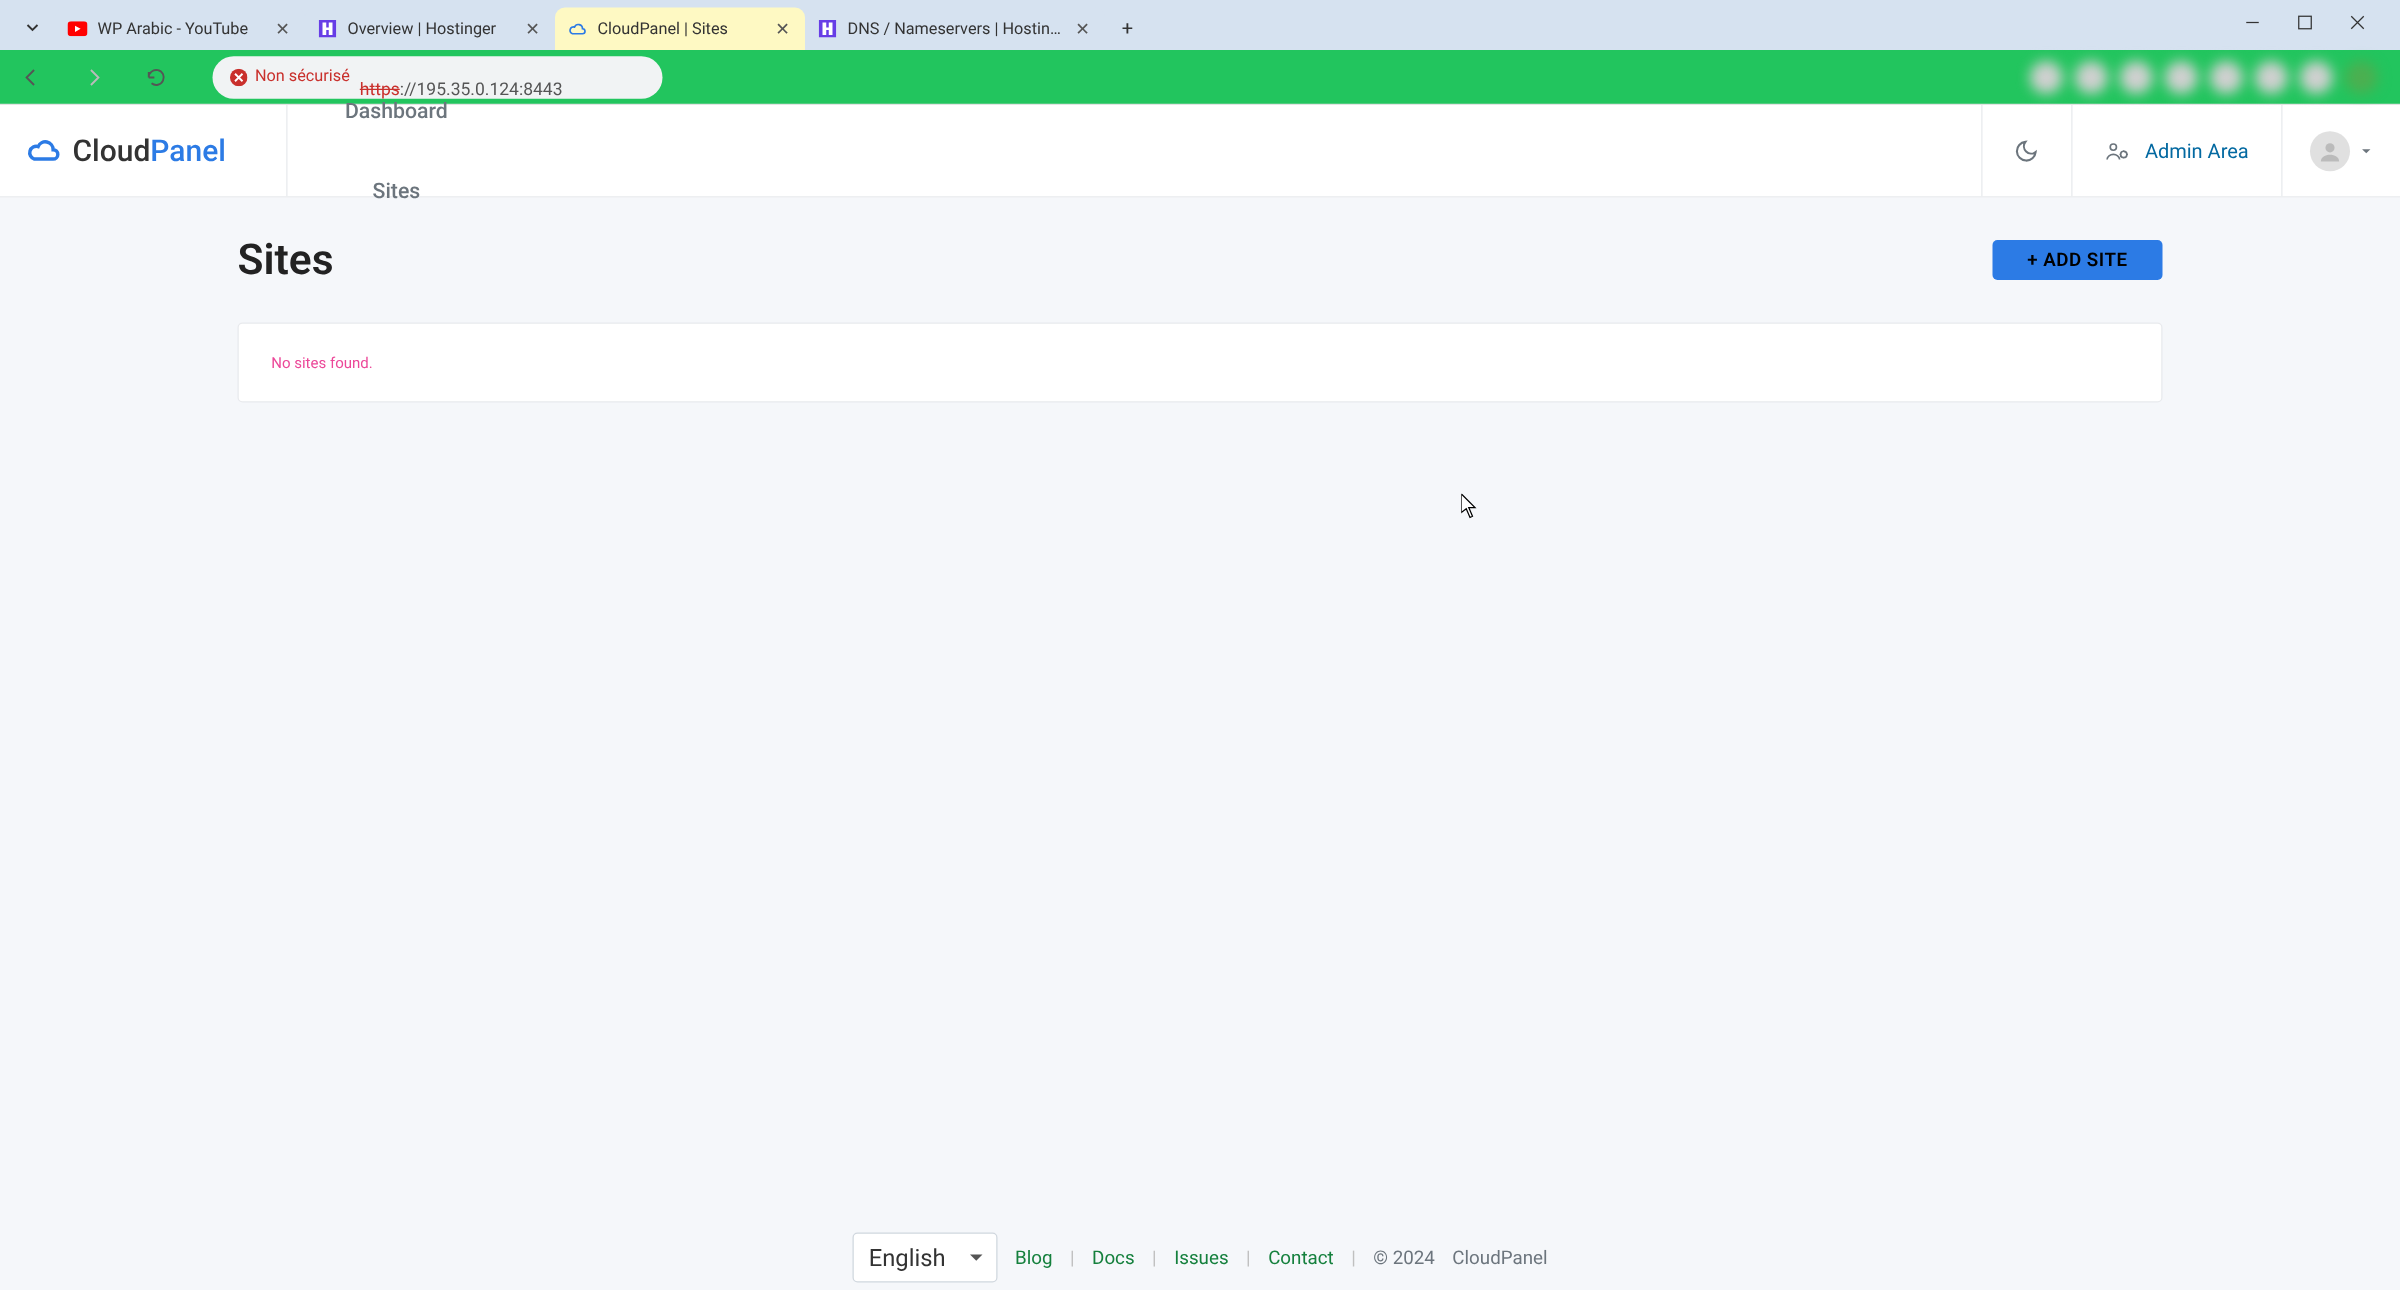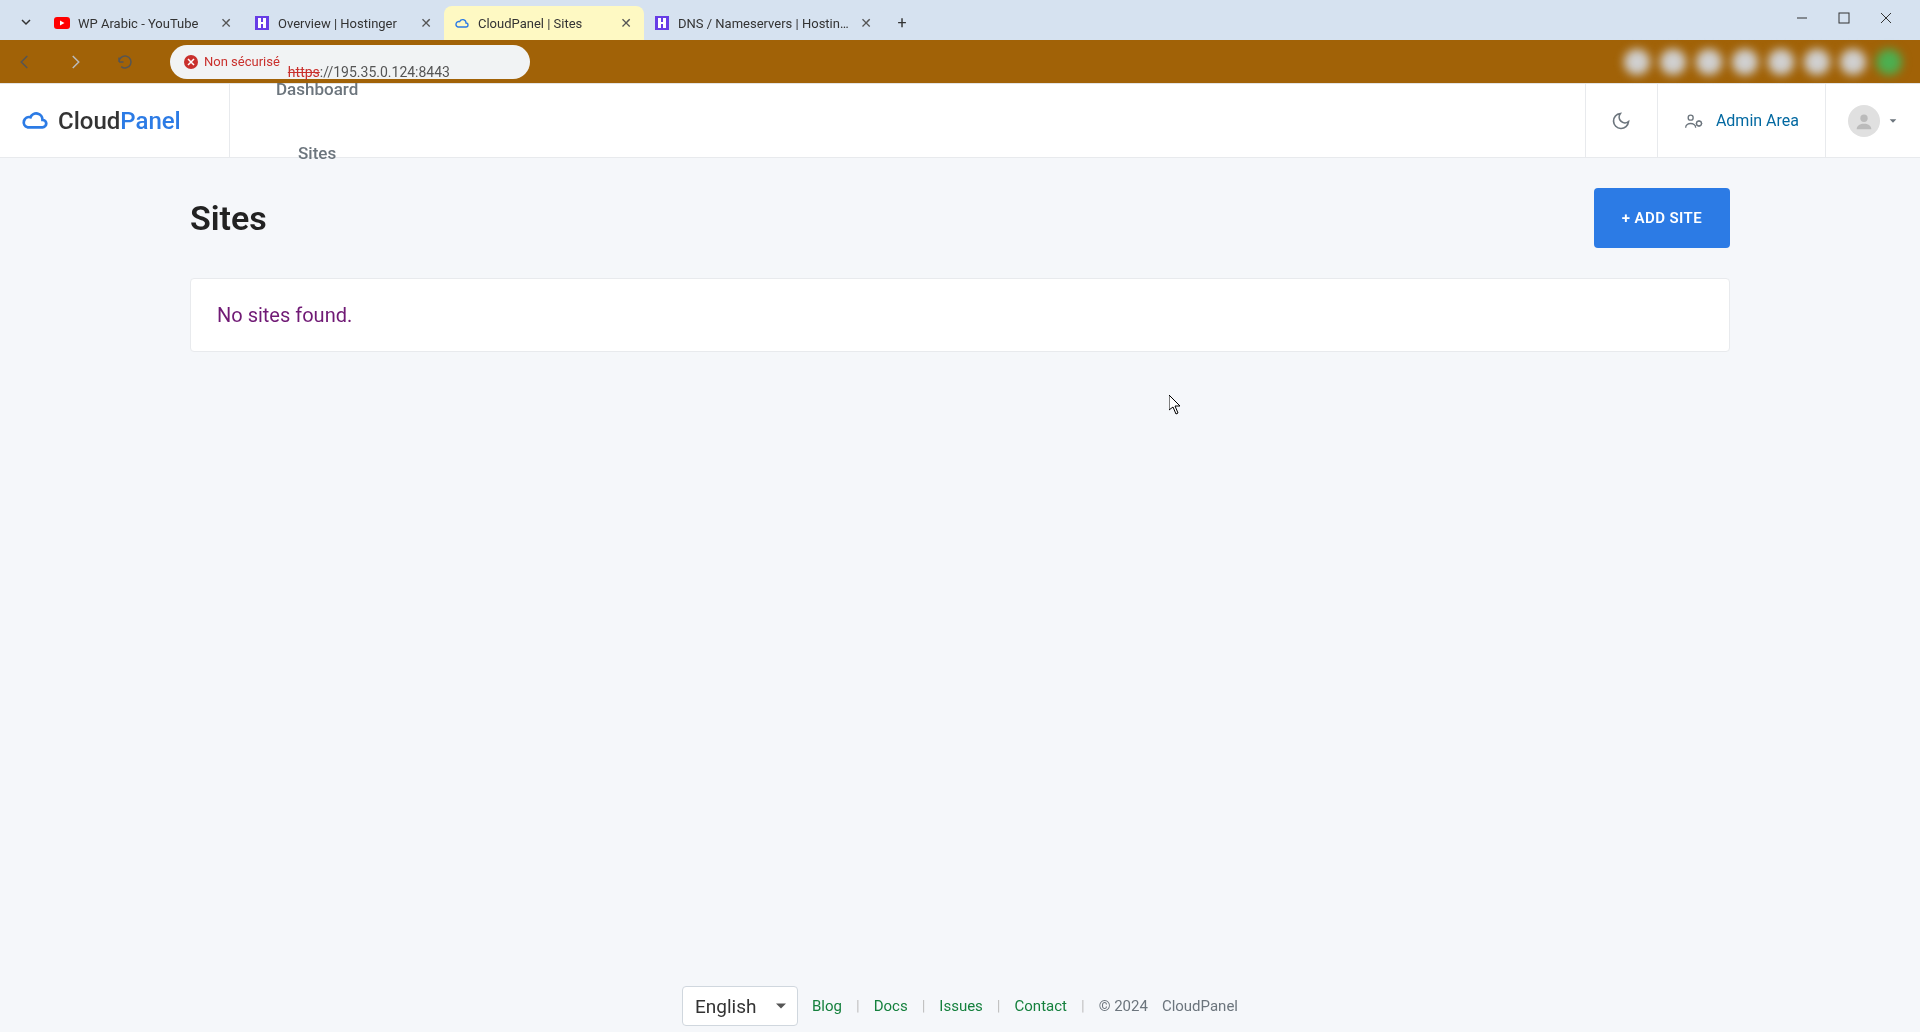--- a/index.html
+++ b/index.html
@@ -92,21 +92,21 @@
     }
     .win-ctrl {
       width: 28px;
       height: 28px;
       display: flex;
       align-items: center;
       justify-content: center;
     }
     .addr-bar {
       height: 44px;
-      background: #a16207;
+      background: #22c55e;
       border-bottom: 1px solid #e3e3e3;
       display: flex;
       align-items: center;
       padding: 0 8px;
       gap: 16px;
     }
     .nav-btn {
       width: 34px;
       height: 34px;
       display: flex;
@@ -239,39 +239,39 @@
       justify-content: space-between;
       margin-bottom: 30px;
     }
     .page-title {
       font-size: 34px;
       font-weight: 600;
       color: #222;
     }
     .add-btn {
       background: #2c7be5;
-      color: #ffffff;
+      color: #000000;
       border: none;
-      height: 60px;
+      height: 32px;
       padding: 0 28px;
       font-size: 15px;
       font-weight: 600;
       letter-spacing: .4px;
       border-radius: 4px;
       cursor: pointer;
     }
     .card {
       background: #fff;
       border: 1px solid #e8eaed;
       border-radius: 4px;
       padding: 24px 26px;
     }
     .empty-msg {
-      font-size: 20px;
-      color: #701a75;
+      font-size: 12px;
+      color: #ec4899;
     }
 
     
     .footer {
       position: absolute;
       bottom: 6px;
       left: 0;
       right: 0;
       display: flex;
       align-items: center;

